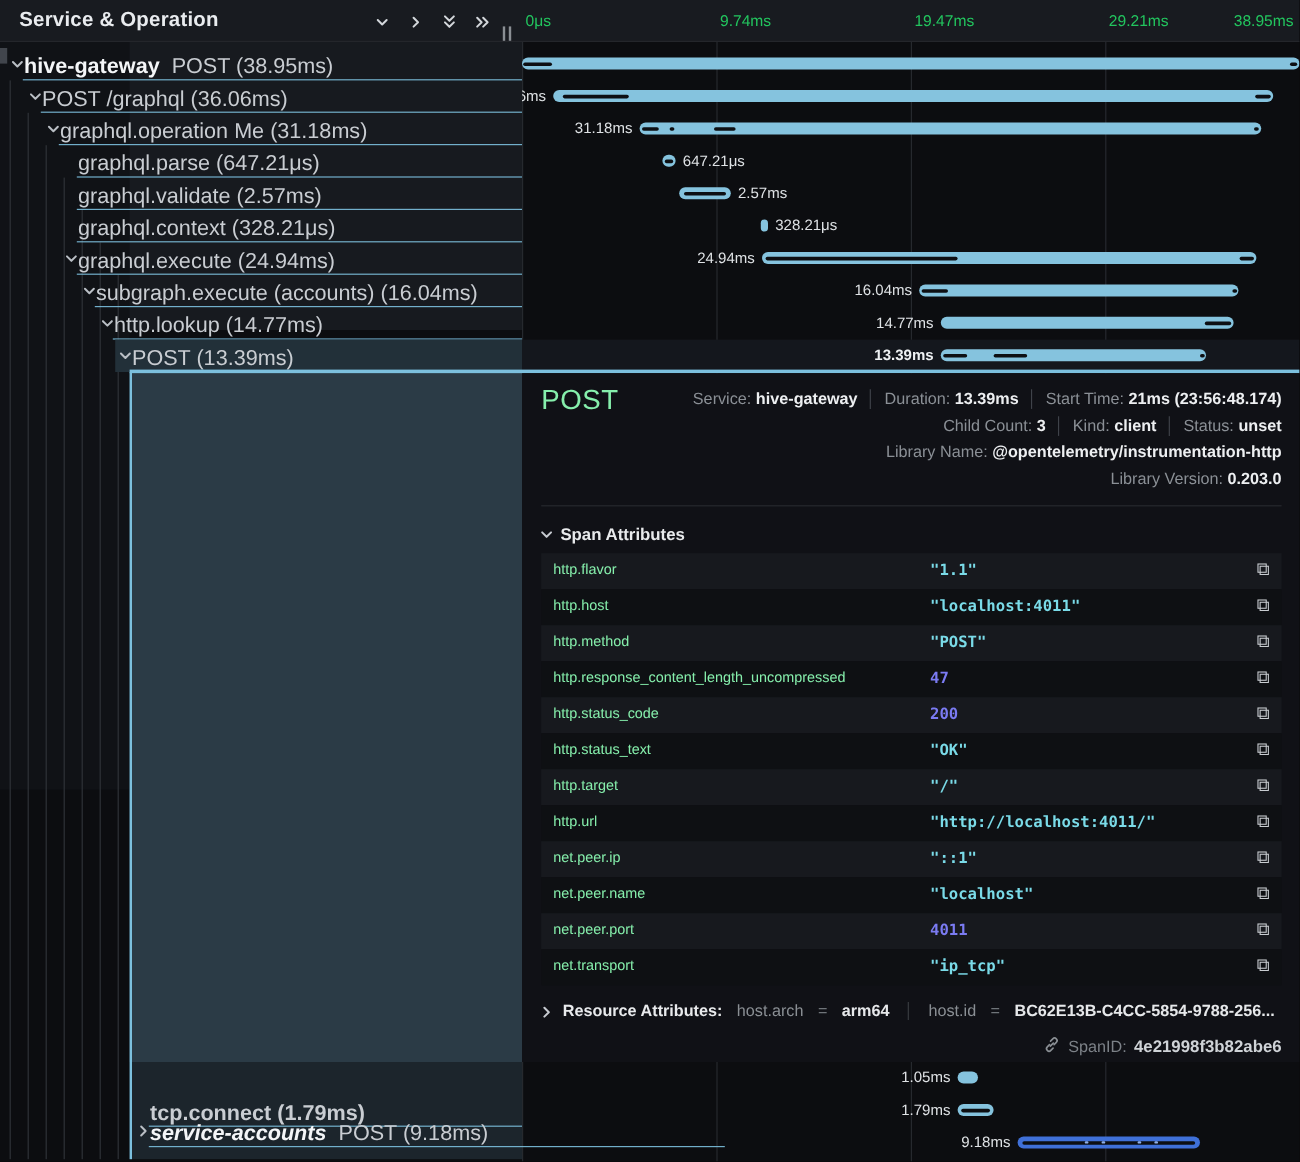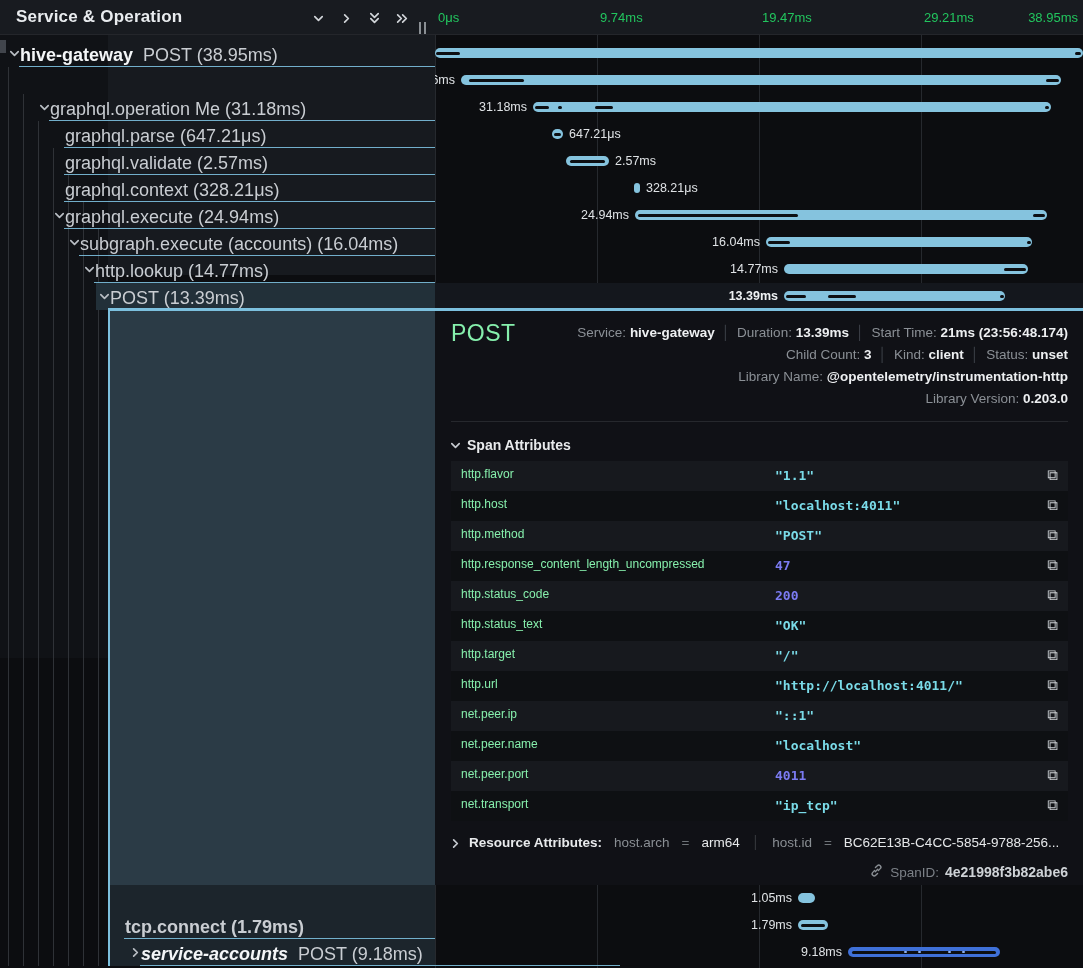--- a/index.html
+++ b/index.html
@@ -67,21 +67,21 @@
   .attr-val { position:absolute; left:324px; top:7px; font-family:"DejaVu Sans Mono", monospace; font-size:13px; font-weight:700; }
   .attr-val.string { color:#7adbe8; }
   .attr-val.number { color:#7b7bf2; }
   .copy-btn { position:absolute; right:10px; top:5px; font-size:15px; color:#c9cdd1; cursor:pointer; }
   #resource { position:absolute; left:14px; top:524px; display:flex; align-items:center; gap:8px;
               font-size:13.5px; white-space:nowrap; overflow:hidden; right:12px; }
   #resource .chev { color:#c6cad0; width:12px; height:12px; }
   #resource .rh { font-weight:700; color:#e8eaec; margin-right:4px; }
   #resource .rk { color:#8a8f94; }
   #resource .req { color:#6f7479; margin:0 4px; }
-  #resource .rv { color:#e6e8ea; font-weight:400; }
+  #resource .rv { color:#e6e8ea; font-weight:700; }
   #resource .sep { color:#3a3d42; margin:0 4px; }
   #spanid { position:absolute; right:15px; top:552px; display:flex; align-items:center; gap:6px; font-size:13.5px; }
   #spanid .sl { color:#7c8187; }
   #spanid .sv { color:#cfd3d7; font-weight:700; font-size:14px; }
 
   svg.chv { display:block; }
 </style>
 </head>
 <body>
 
@@ -176,20 +176,29 @@
   <div class="abs" id="tree-top">
       <div class="trow" style="top: 0px;">
         <span class="chev" style="left: 8px;">
           <svg class="chv" width="13" height="13" viewBox="0 0 14 14">
             <path d="M3 5 l4 4 4-4" fill="none" stroke="currentColor" stroke-width="1.8" stroke-linecap="round" stroke-linejoin="round" transform=""></path>
           </svg>
         </span>
         <span class="lbl" style="left: 20px;"><span class="svc">hive-gateway</span>&nbsp; POST (38.95ms)</span>
         <div class="ul" style="left: 19px;"></div>
       </div>
+      <div class="trow" style="top: 27px;">
+        <span class="chev" style="left: 23px;">
+          <svg class="chv" width="13" height="13" viewBox="0 0 14 14">
+            <path d="M3 5 l4 4 4-4" fill="none" stroke="currentColor" stroke-width="1.8" stroke-linecap="round" stroke-linejoin="round" transform=""></path>
+          </svg>
+        </span>
+        <span class="lbl" style="left: 35px;">POST /graphql (36.06ms)</span>
+        <div class="ul" style="left: 34px;"></div>
+      </div>
       <div class="trow" style="top: 54px;">
         <span class="chev" style="left: 38px;">
           <svg class="chv" width="13" height="13" viewBox="0 0 14 14">
             <path d="M3 5 l4 4 4-4" fill="none" stroke="currentColor" stroke-width="1.8" stroke-linecap="round" stroke-linejoin="round" transform=""></path>
           </svg>
         </span>
         <span class="lbl" style="left: 50px;">graphql.operation Me (31.18ms)</span>
         <div class="ul" style="left: 49px;"></div>
       </div>
       <div class="trow" style="top: 81px;">
@@ -240,21 +249,21 @@
         </span>
         <span class="lbl" style="left: 110px;">POST (13.39ms)</span>
         <div class="ul" style="left: 109px;"></div>
       </div>
     </div>
   <div class="abs" id="tree-bottom">
       <div class="trow" style="top: 27px; font-weight: bold;">
         <span class="lbl" style="left: 125px;">tcp.connect (1.79ms)</span>
         <div class="ul" style="left: 124px;"></div>
       </div>
-      <div class="trow" style="top: 54px; margin-left: 16px;">
+      <div class="trow" style="top: 44px;">
         <span class="chev" style="left: 113px;">
           <svg class="chv" width="13" height="13" viewBox="0 0 14 14">
             <path d="M3 5 l4 4 4-4" fill="none" stroke="currentColor" stroke-width="1.8" stroke-linecap="round" stroke-linejoin="round" transform="rotate(-90 7 7)"></path>
           </svg>
         </span>
         <span class="lbl" style="left: 125px;"><span class="svc it">service-accounts</span>&nbsp; POST (9.18ms)</span>
         <div class="ul" style="left: 124px; right: auto; width: 480px;"></div>
       </div>
     </div>
 

